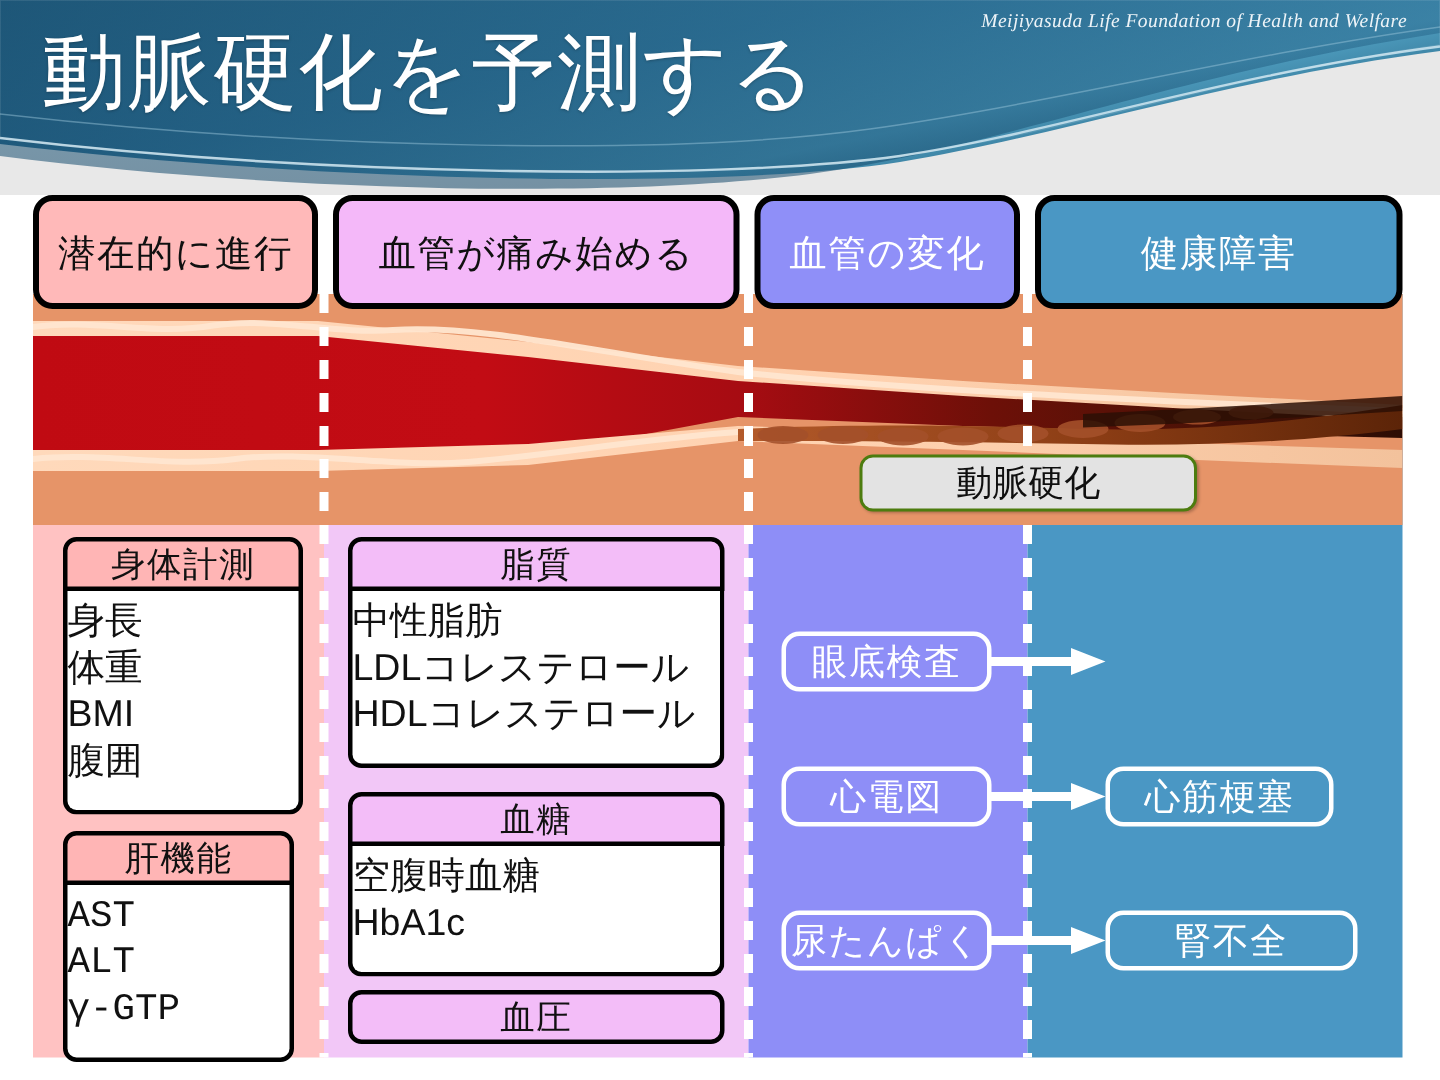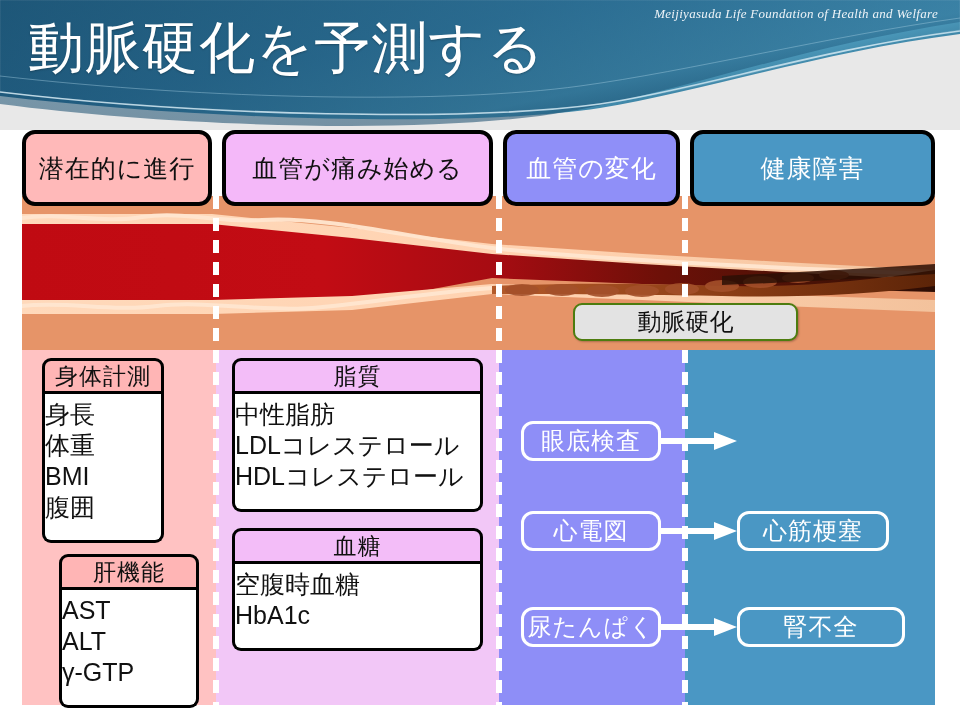--- a/index.html
+++ b/index.html
@@ -127,22 +127,22 @@
     font-size:25px;line-height:31px;color:#111;
     white-space:nowrap;
   }
 
   
   .col1 .grp-head{background:#ffb5b5;}
   
   .col2 .grp-head{background:#f3bdf8;}
 
   
-  .g-taikei{left:42px;top:358px;width:122px;}
-  .g-kan   {left:59px;top:554px;width:140px;}
+  .g-taikei{left:42px;top:358px;width:160px;}
+  .g-kan   {left:42px;top:554px;width:154px;font-family:Liberation Mono, monospace;}
   .g-shishitsu{left:232px;top:358px;width:251px;}
   .g-kettou   {left:232px;top:528px;width:251px;}
   .g-ketsuatsu{left:232px;top:660px;width:251px;}
 
   
   .pill{
     position:absolute;
     border:3px solid #ffffff;
     border-radius:12px;
     box-sizing:border-box;
@@ -298,20 +298,23 @@
   </div>
 
   <div class="grp col2 g-kettou">
     <div class="grp-head">血糖</div>
     <div class="grp-body">
       <div class="it">空腹時血糖</div>
       <div class="it">HbA1c</div>
     </div>
   </div>
 
+  <div class="grp col2 g-ketsuatsu">
+    <div class="grp-head solo">血圧</div>
+  </div>
 
   <div class="pill test t0">眼底検査</div>
   <div class="pill test t1">心電図</div>
   <div class="pill test t2">尿たんぱく</div>
 
   <div class="arrow a0">
     <svg width="78" height="24" viewBox="0 0 78 24">
       <path d="M0,9 H54 V3 L77,12 L54,21 V15 H0 Z" fill="#ffffff"></path>
     </svg>
   </div>

